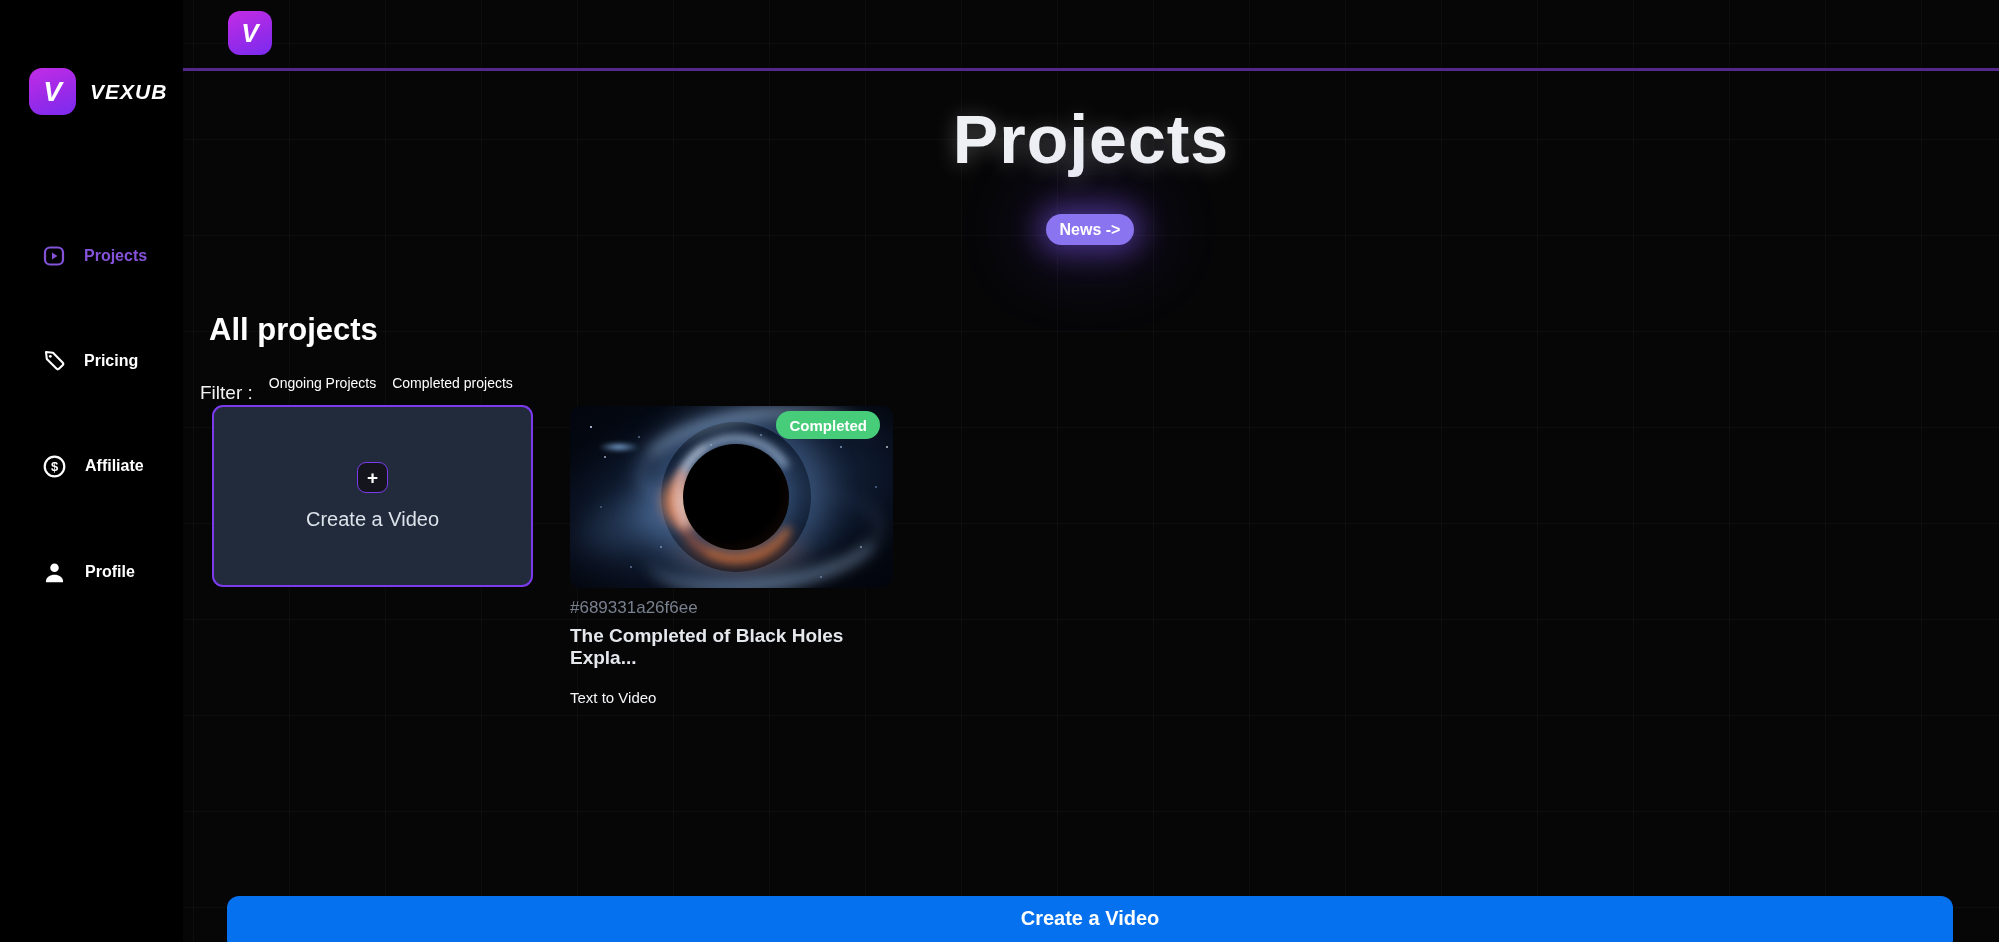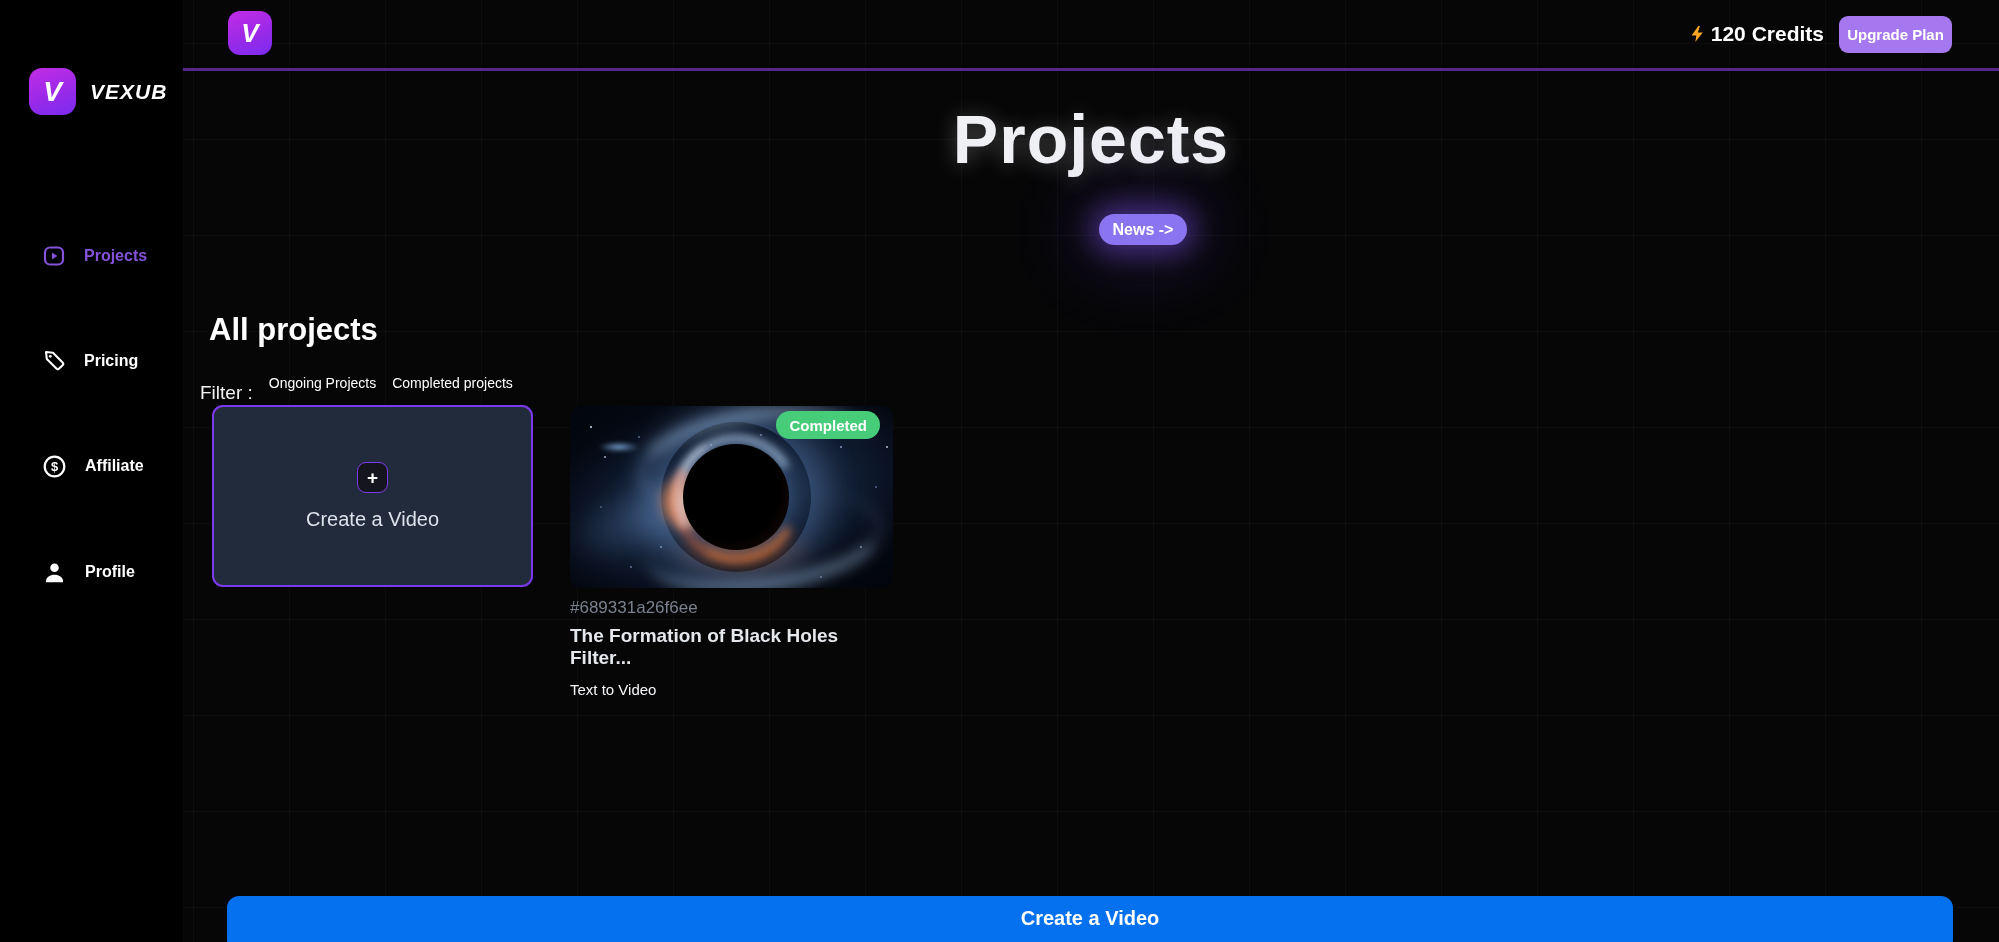--- a/index.html
+++ b/index.html
@@ -59,21 +59,21 @@
     cursor:pointer;
   }
 
   
   .page-title {
     position:absolute; left:183px; right:0; top:100px;
     text-align:center; font-size:68px; font-weight:800; letter-spacing:1px;
     color:#eef0f4; text-shadow:0 2px 22px rgba(255,255,255,0.28);
   }
   .news-btn {
-    position:absolute; left:1099px; top:214px; width:88px; height:31px;
+    position:absolute; left:1046px; top:214px; width:88px; height:31px;
     border:none; border-radius:16px; background:var(--news,#8b74f0);
     color:#fff; font-family:"Liberation Sans",sans-serif; font-size:16px; font-weight:700;
     cursor:pointer;
     box-shadow:0 0 28px 8px rgba(130,86,250,0.45), 0 0 70px 24px rgba(130,86,250,0.16);
   }
 
   
   .section-title {
     position:absolute; left:209px; top:312px;
     font-size:31px; font-weight:800; color:#fff;
@@ -143,49 +143,40 @@
   .core { left:113px; top:38px; width:106px; height:106px; border-radius:50%;
     background:radial-gradient(circle at 44% 44%, #000 58%, #160a05 86%, #2a1206 100%);
     box-shadow:0 0 20px 5px rgba(130,180,255,0.22); }
   .badge {
     position:absolute; right:13px; top:5px; height:26px; padding:14px 13px; border-radius:14px;
     background:var(--badge,#47cd7a); color:#fff; font-size:15px; font-weight:700;
     display:flex; align-items:center; z-index:6;
   }
   .proj-id { margin-top:10px; font-size:17px; color:#79818e; }
   .proj-title { margin-top:7px; font-size:19px; font-weight:700; color:#e4e7eb; }
-  .proj-type { margin-top:12px; font-size:15px; font-weight:400; color:#f5f6f8; }
+  .proj-type { margin-top:20px; font-size:15px; font-weight:400; color:#f5f6f8; }
 
   
   .bottom-btn {
     position:absolute; left:227px; top:896px; width:1726px; height:56px;
     border:none; border-radius:12px; background:var(--blue,#0571ee);
     color:#fff; font-family:"Liberation Sans",sans-serif; font-size:20px; font-weight:700;
     cursor:pointer; padding-bottom:12px;
   }
 </style>
 </head>
 <body>
 
 <div class="stage">
 
   <div class="main-bg"></div>
   <div class="topbar-divider"></div>
 
   <div class="mini-logo logo-box">
     <span>V</span>
-  </div>
-  <div class="topbar-right">
-    <div class="credits">
-      <svg width="19" height="22" viewBox="0 0 24 24">
-        <path d="M13 2 4.5 14h6l-1.3 8L18.7 10h-6.2L15 2z" fill="#f6a623"></path>
-      </svg>
-      <span>120 Credits</span>
-    </div>
-    <button class="upgrade-btn">Upgrade Plan</button>
   </div>
 
   <div class="sidebar">
     <div class="brand-row">
       <div class="logo-box">
         <span>V</span>
       </div>
       <span class="brand-name">VEXUB</span>
     </div>
 
@@ -247,19 +238,19 @@
       <div class="neb-c"></div>
       <div class="halo"></div>
       <div class="flare-orange"></div>
       <div class="rim-white"></div>
       <div class="rim-orange"></div>
       <div class="orange-glow"></div>
       <div class="core"></div>
       <div class="badge">Completed</div>
     </div>
     <div class="proj-id">#689331a26f6ee</div>
-    <div class="proj-title">The Formation of Black Holes Filter...</div>
+    <div class="proj-title">The Completed of Black Holes Expla...</div>
     <div class="proj-type">Text to Video</div>
   </div>
 
   <button class="bottom-btn">Create a Video</button>
 
 </div>
 
 </body></html>

